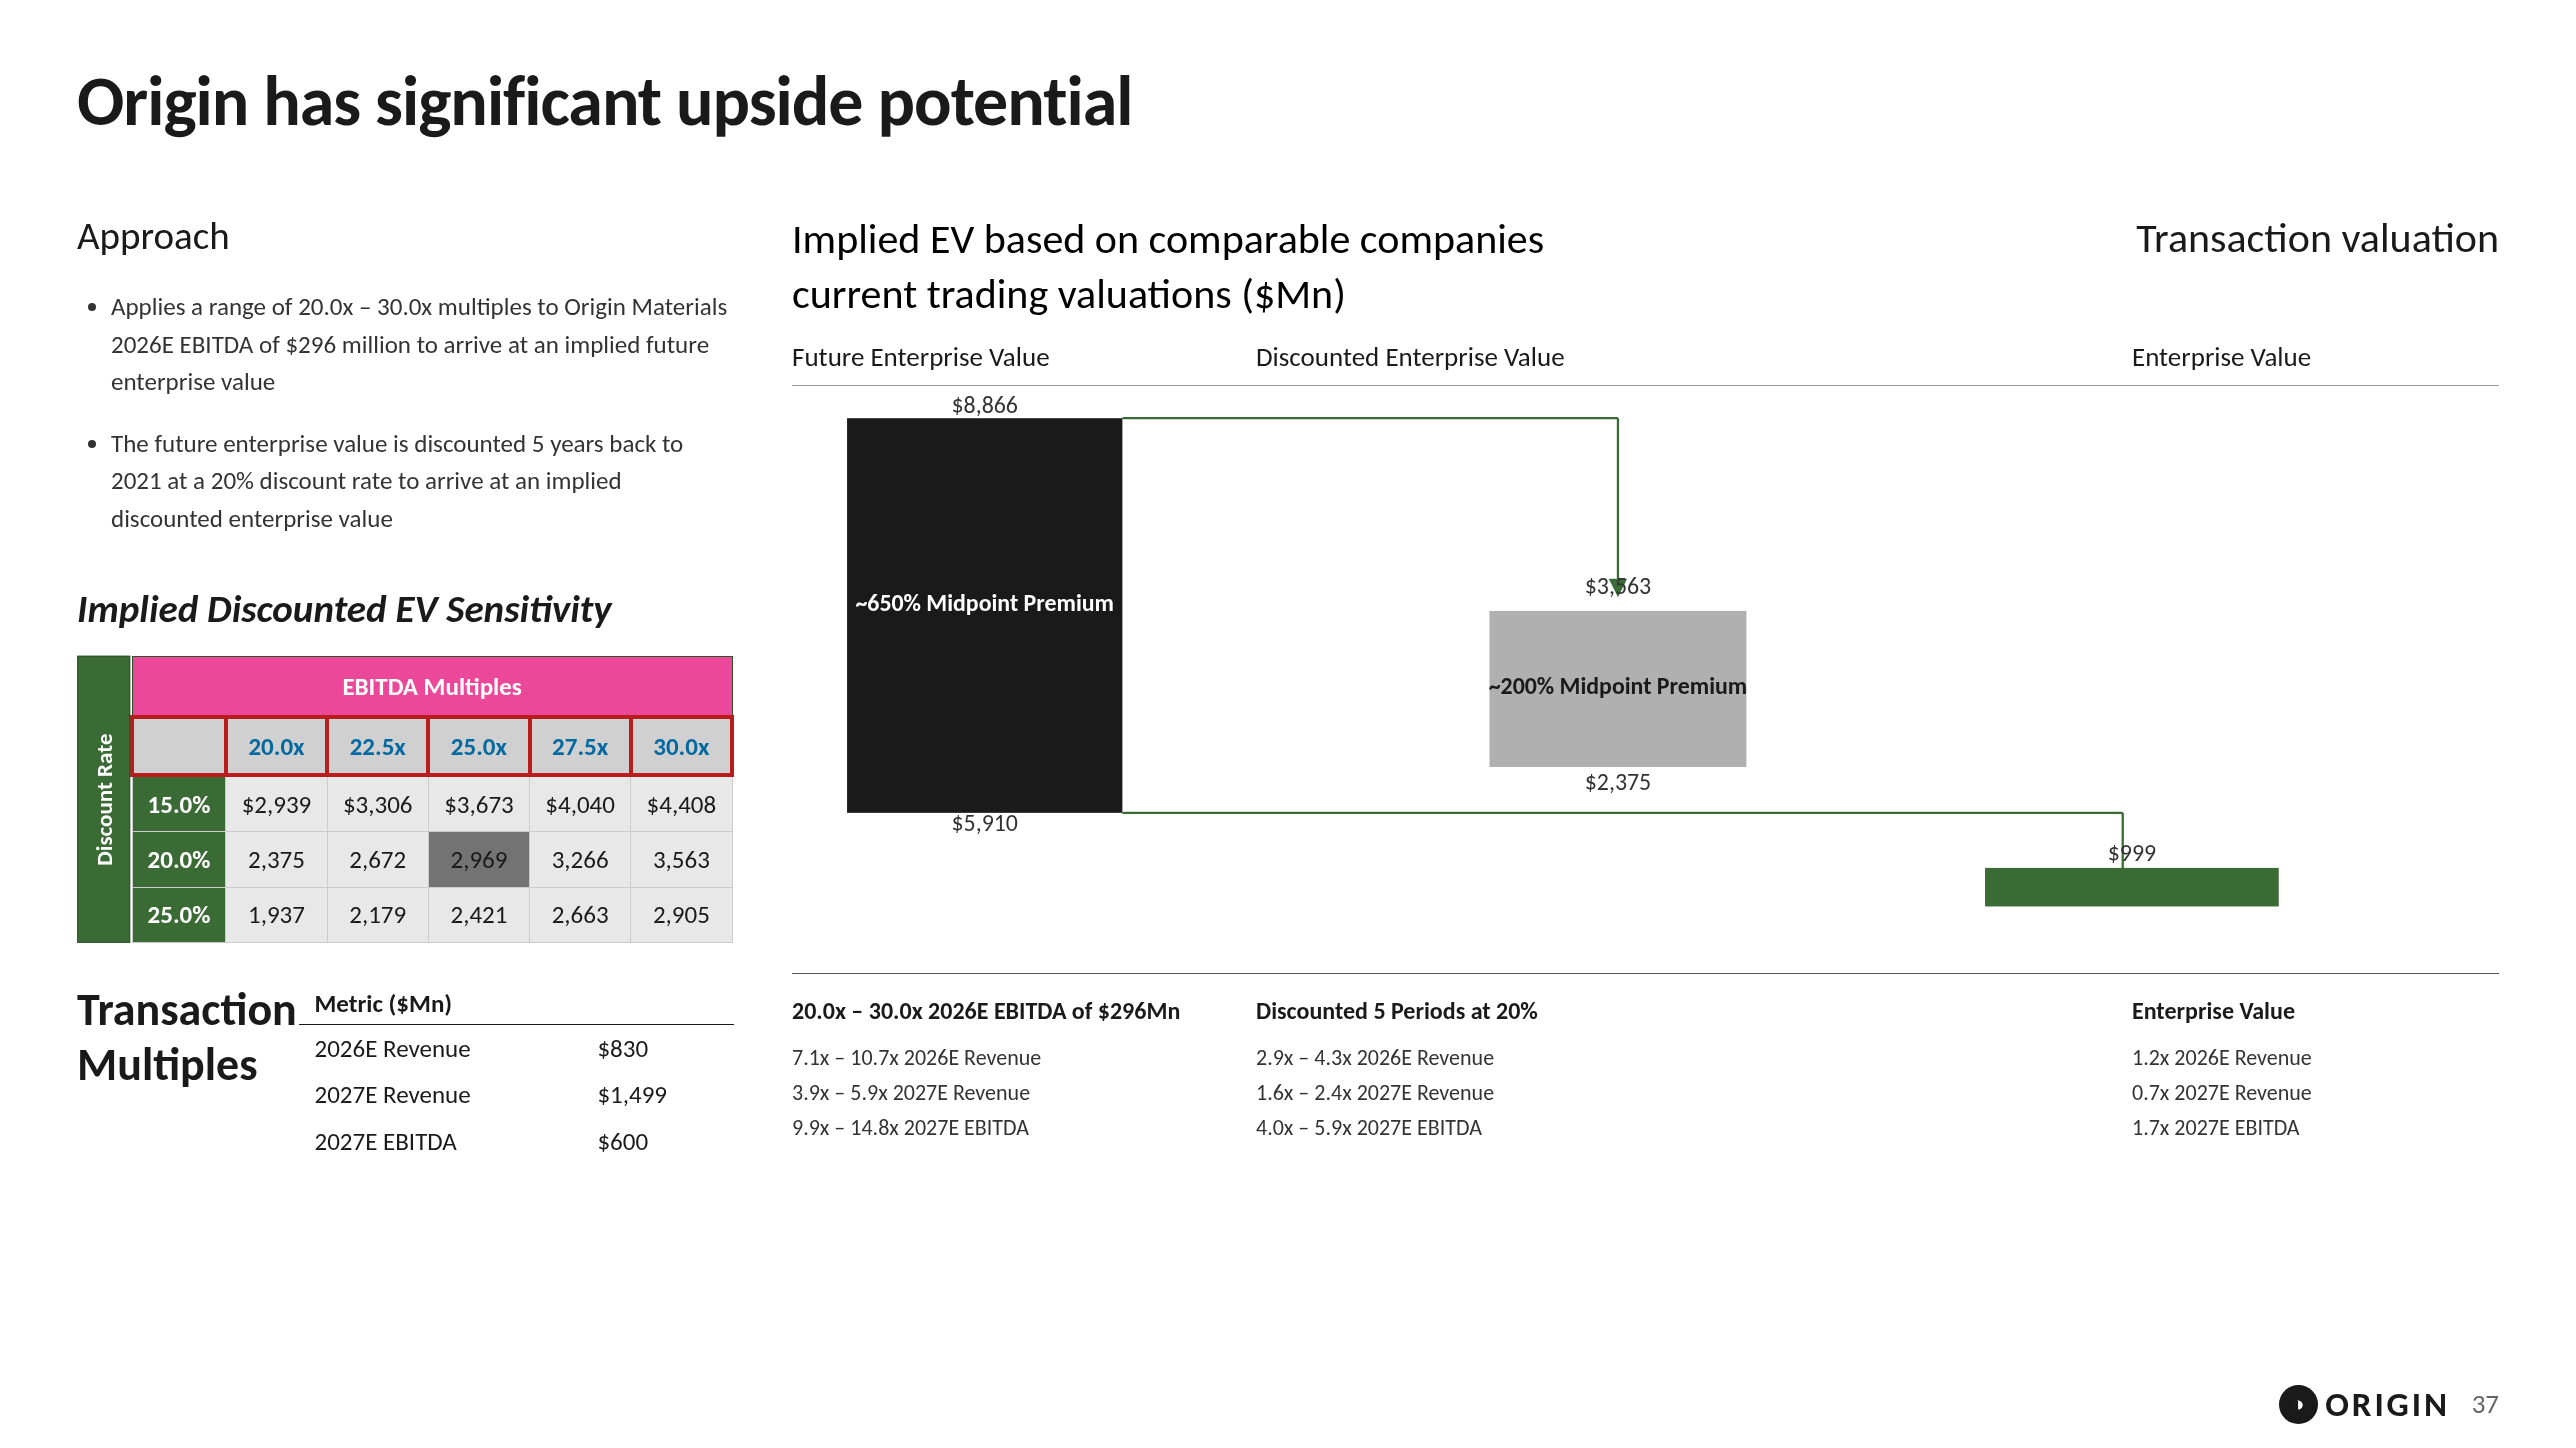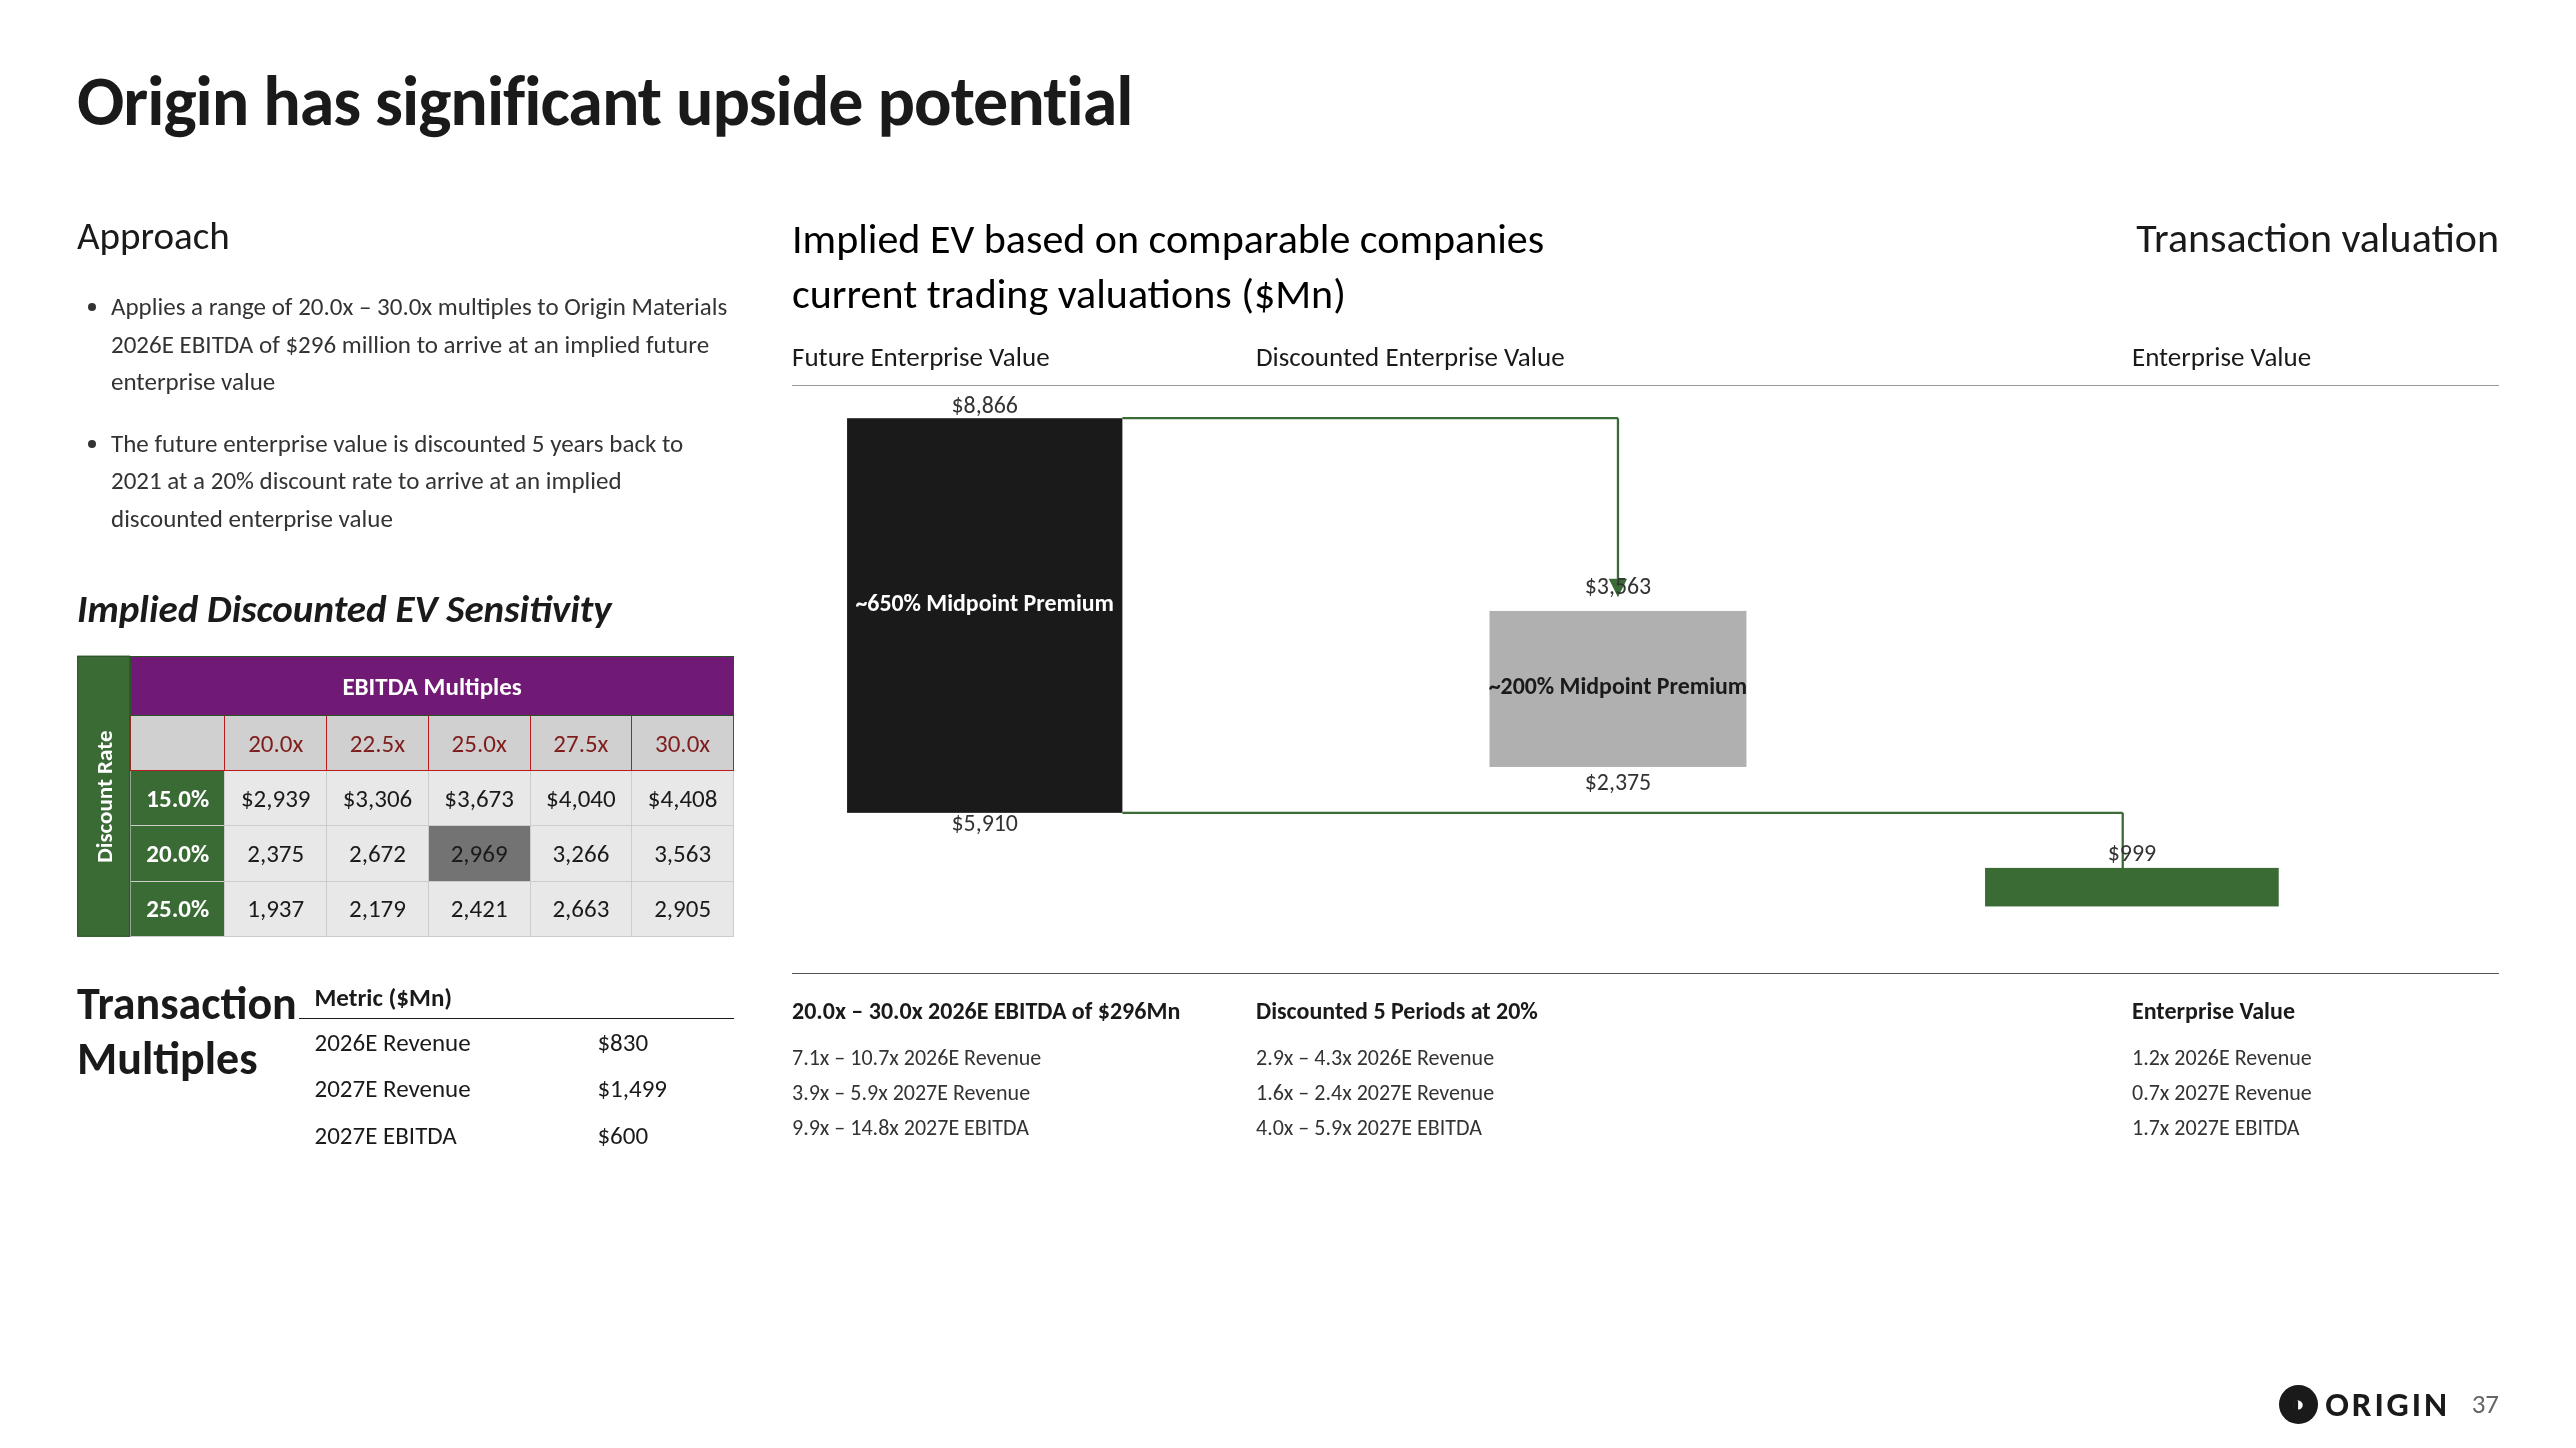--- a/index.html
+++ b/index.html
@@ -67,35 +67,35 @@
       font-style: italic;
     }
 
     .sensitivity-table {
       border-collapse: collapse;
       width: 100%;
       font-size: 25px;
     }
 
     .sensitivity-table .header-row td {
-      background: #701a75;
+      background: #ec4899;
       color: white;
       text-align: center;
       padding: 13.5px 9.7px;
       font-weight: 600;
       border: 1px solid #2d5228;
     }
 
     .sensitivity-table .sub-header td {
       background: #d0d0d0;
-      color: #7f1d1d;
+      color: #0369a1;
       text-align: center;
       padding: 11.6px 9.7px;
-      font-weight: 400;
-      border: 1px solid #b91c1c;
+      font-weight: 700;
+      border: 4px solid #b91c1c;
     }
 
     .sensitivity-table .data-row td {
       background: #e8e8e8;
       text-align: center;
       padding: 11.6px 9.7px;
       border: 1px solid #ccc;
       color: #1a1a1a;
     }
 

